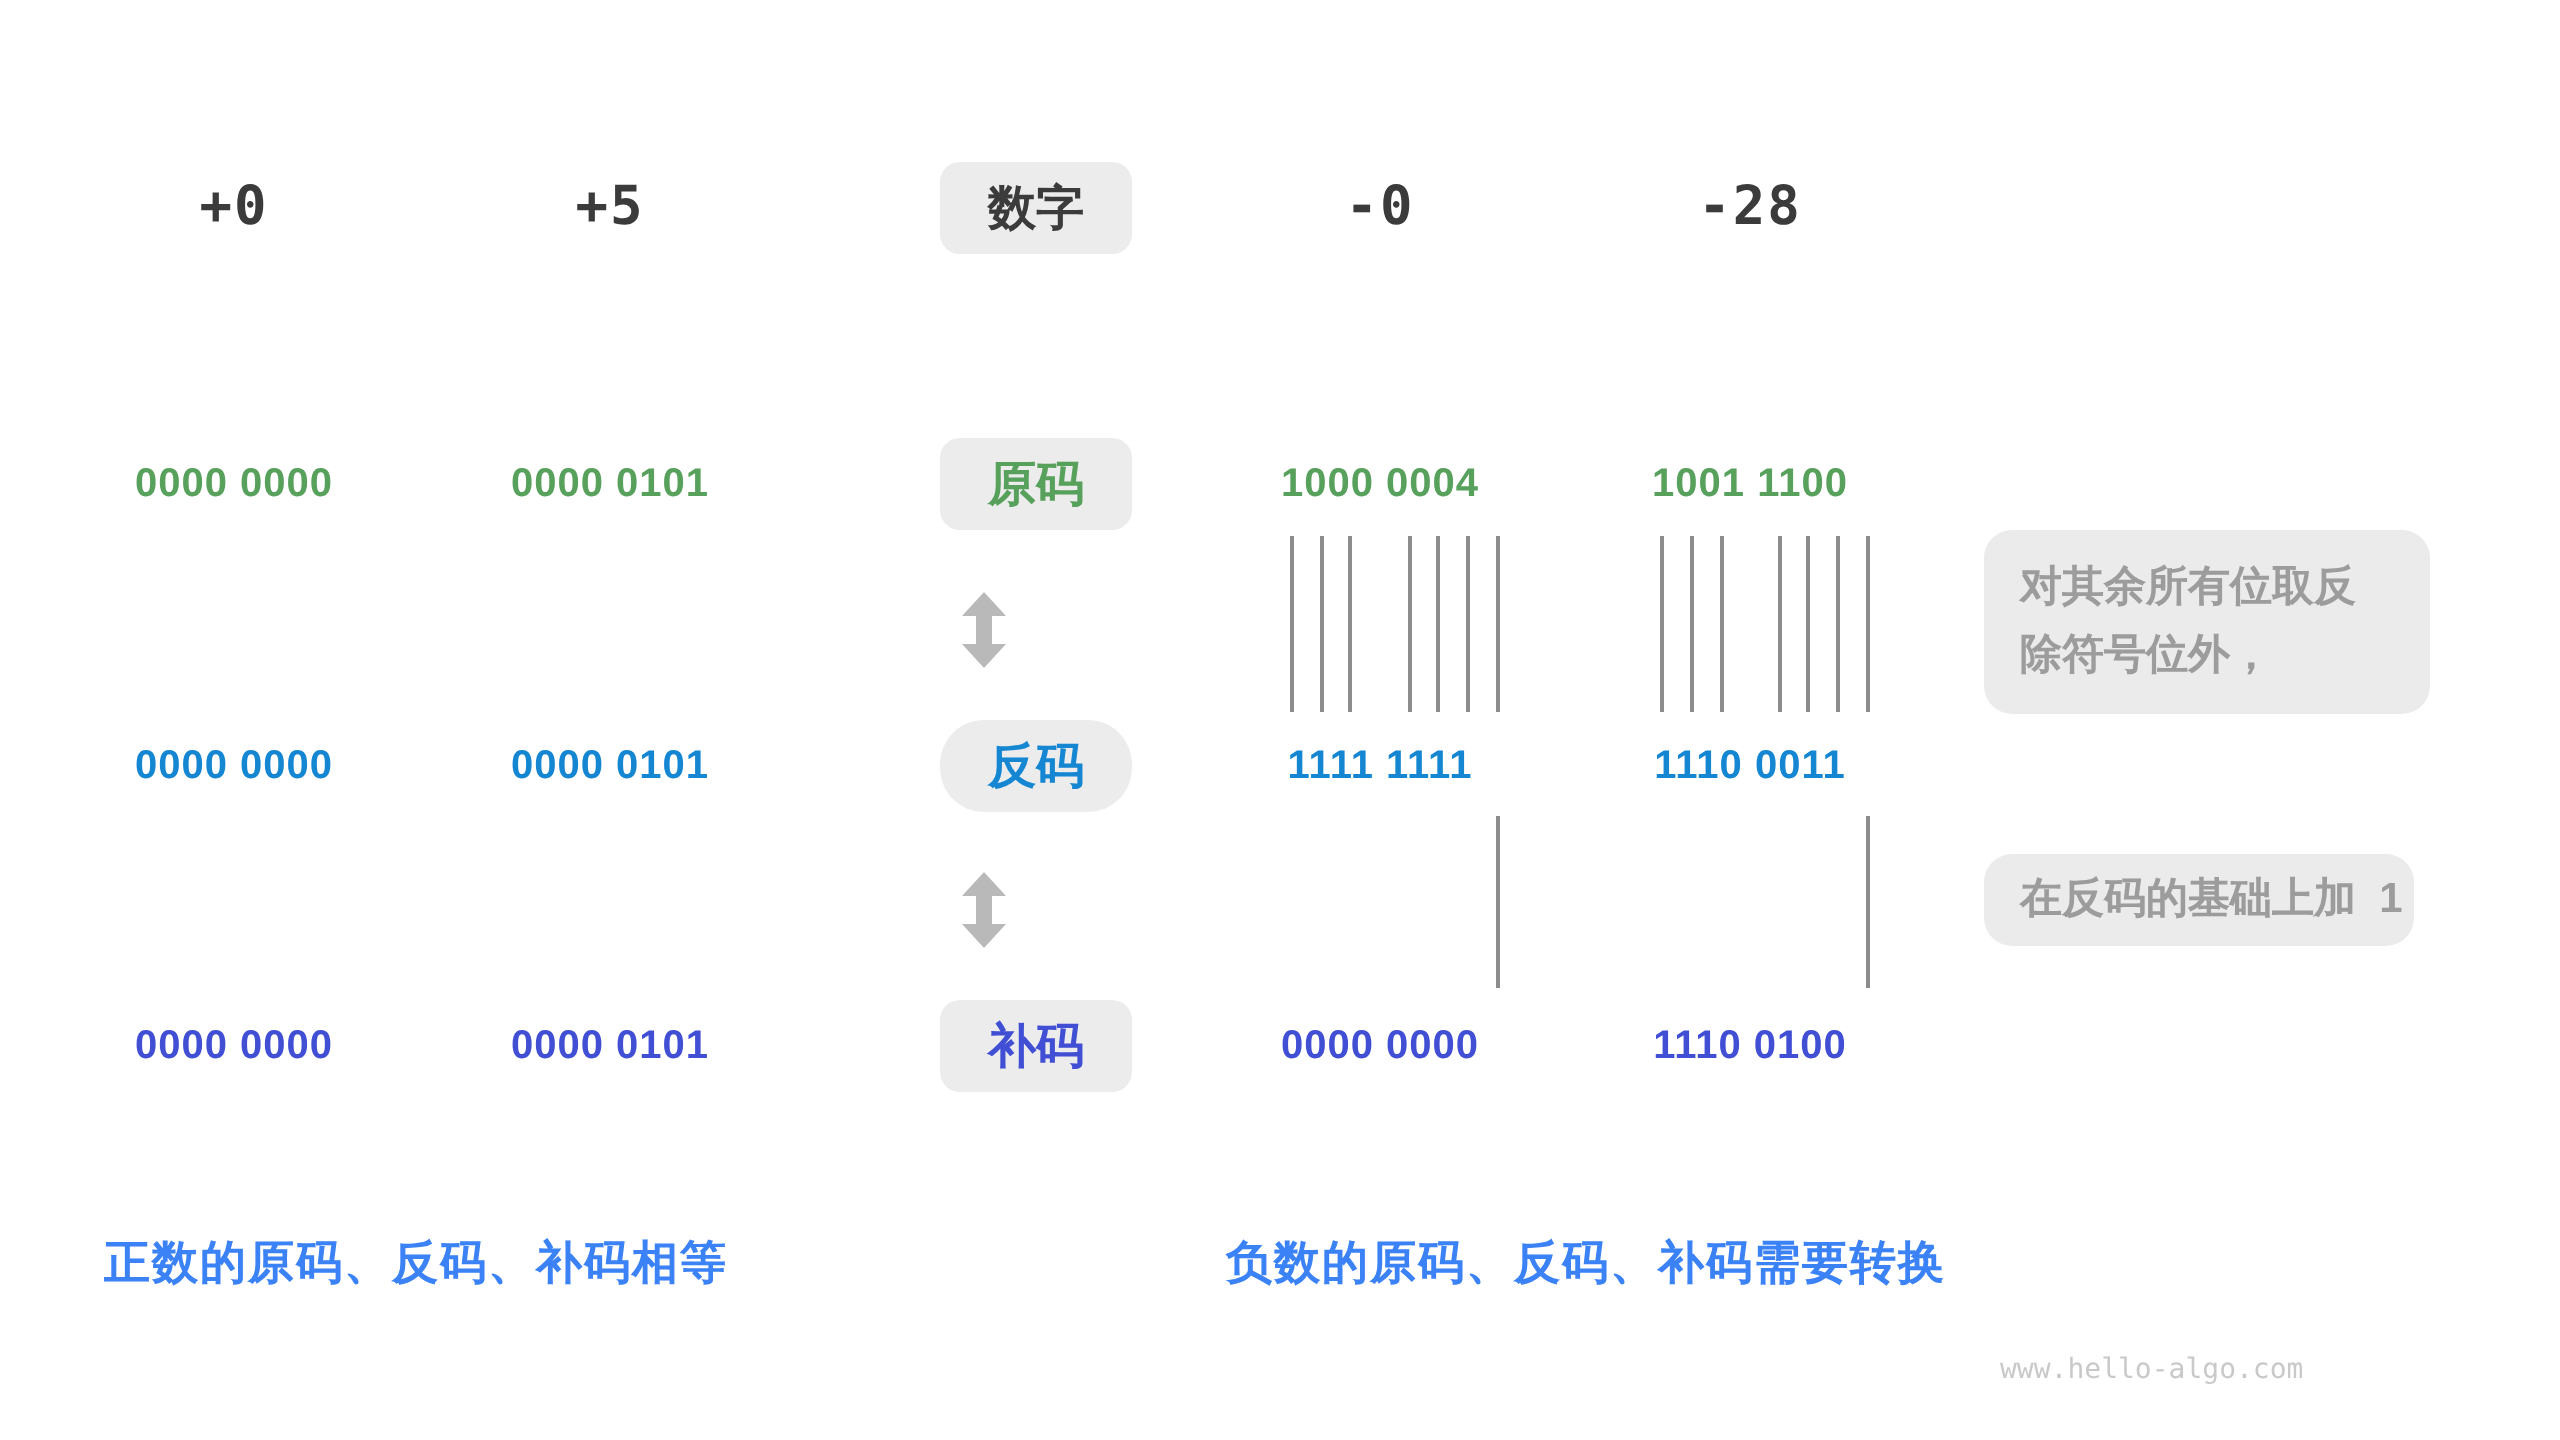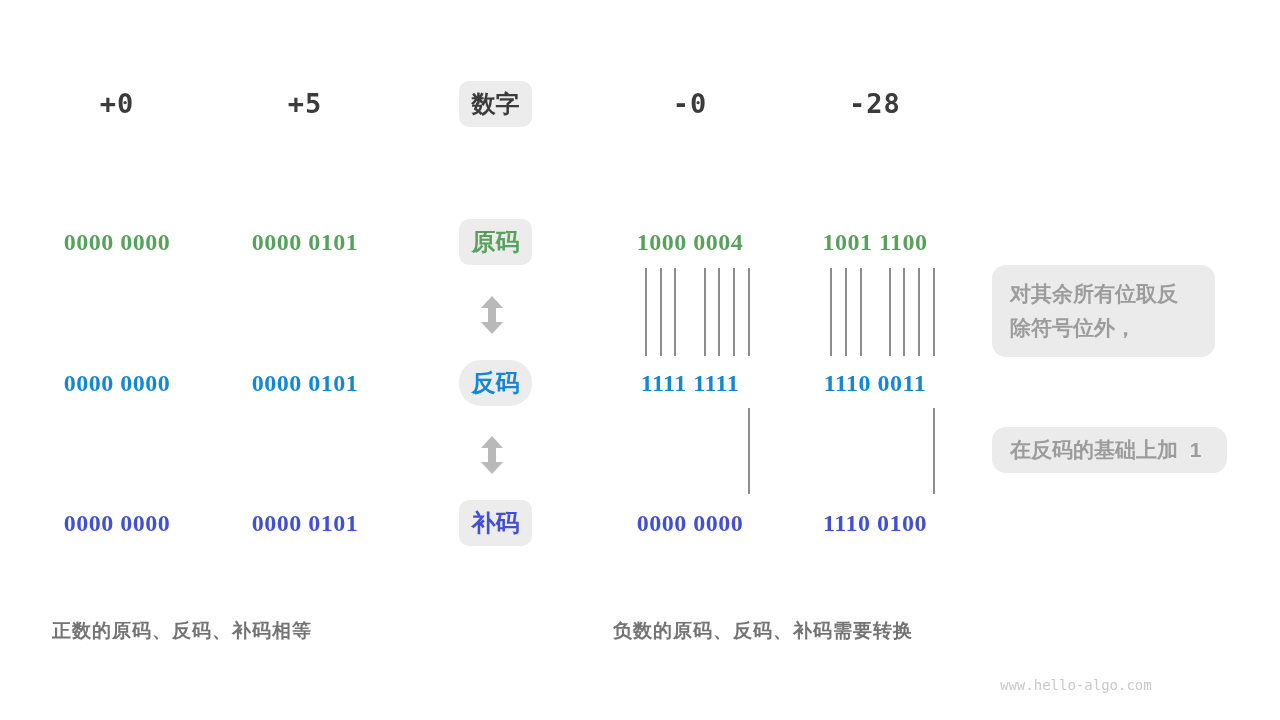--- a/index.html
+++ b/index.html
@@ -7,44 +7,44 @@
     position:relative; width:1280px; height:720px; background:#ffffff;
     overflow:hidden; font-family:"Liberation Sans", sans-serif;
   }
   .num {
     position:absolute; width:200px; text-align:center; line-height:46px;
     font-family:"DejaVu Sans Mono", monospace; font-weight:bold; font-size:27px;
     color:#3b3b3b; letter-spacing:1px;
   }
   .bin {
     position:absolute; width:200px; text-align:center; line-height:46px;
-    font-family:Liberation Serif, serif; font-weight:bold; font-size:24px;
+    font-family:Liberation Sans, sans-serif; font-weight:bold; font-size:20px;
     letter-spacing:0.5px;
   }
   .tag {
-    position:absolute; left:459px; width:73px; height:46px; background:#ececec;
+    position:absolute; left:470px; width:96px; height:46px; background:#ececec;
     border-radius:10px; display:flex; align-items:center; justify-content:center;
     font-weight:bold; font-size:24px; color:#3b3b3b;
   }
   .c-green  { color:#58a15c; }
   .c-blue   { color:#1486d2; }
   .c-indigo { color:#414fd4; }
   .vline  { position:absolute; width:1.5px; background:#8c8c8c; top:268px; height:88px; }
   .vline2 { position:absolute; width:1.5px; background:#8c8c8c; top:408px; height:86px; }
   .arrow { position:absolute; left:481px; width:22px; height:38px; }
   .note {
     position:absolute; left:992px; background:#ebebeb; border-radius:14px;
     color:#9c9c9c; font-weight:bold; font-size:21px;
     display:flex; flex-direction:column; justify-content:center;
     padding-left:18px; box-sizing:border-box; line-height:34px;
     white-space:pre;
   }
   .caption {
     position:absolute; top:614px; line-height:34px; font-weight:bold;
-    font-size:19px; color:#737373; letter-spacing:1px;
+    font-size:23px; color:#3b82f6; letter-spacing:1px;
   }
   .watermark {
     position:absolute; left:1000px; top:677px; width:232px; 
     font-family:"DejaVu Sans Mono", monospace; font-size:14px; color:#c9c9c9;
   }
 </style>
 </head>
 <body>
 
 <div id="canvas">
@@ -100,21 +100,21 @@
   <div class="bin c-indigo" style="left:17px;  top:500px;">0000 0000</div>
   <div class="bin c-indigo" style="left:205px; top:500px;">0000 0101</div>
   <div class="bin c-indigo" style="left:590px; top:500px;">0000 0000</div>
   <div class="bin c-indigo" style="left:775px; top:500px;">1110 0100</div>
   <div class="tag c-indigo" style="top:500px;">补码</div>
 
   <div class="note" style="top:265px; width:223px; height:92px;">
     <span>对其余所有位取反</span>
     <span>除符号位外，</span>
   </div>
-  <div class="note" style="top:427px; width:235px; height:46px;">
+  <div class="note" style="top:427px; width:215px; height:46px;">
     <span>在反码的基础上加  1</span>
   </div>
 
   <div class="caption" style="left:52px;">正数的原码、反码、补码相等</div>
   <div class="caption" style="left:613px;">负数的原码、反码、补码需要转换</div>
 
   <div class="watermark">www.hello-algo.com</div>
 
 </div>
 

